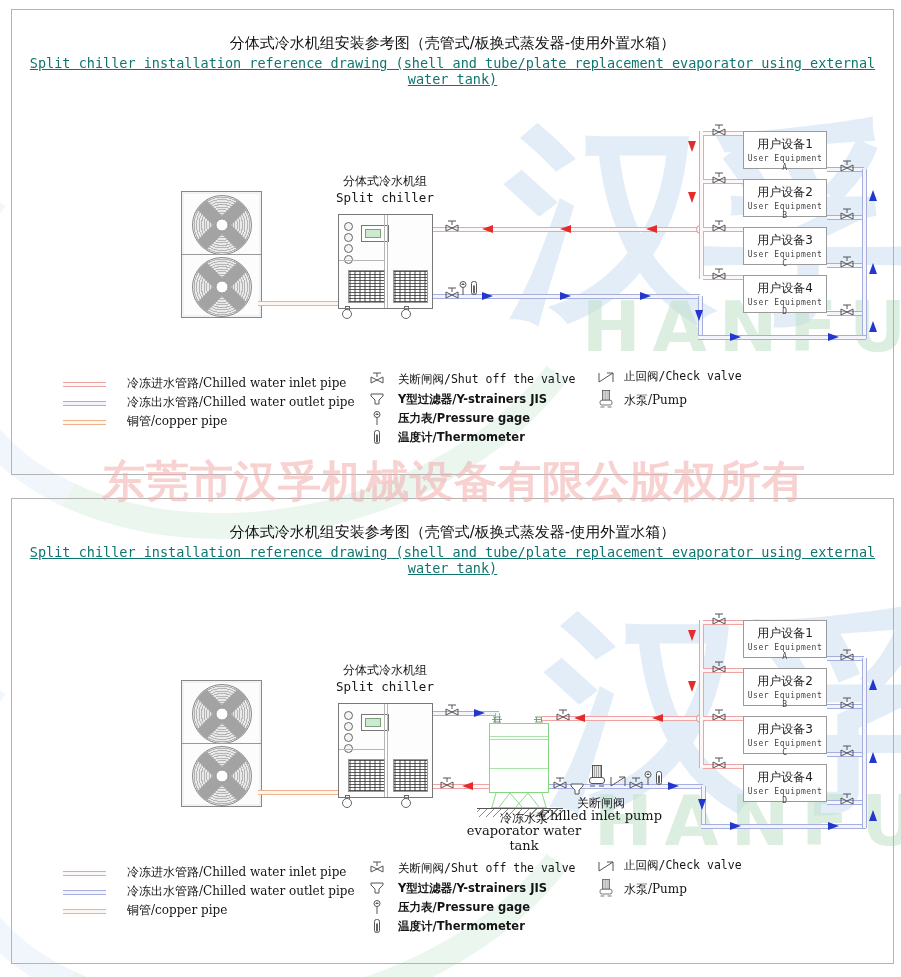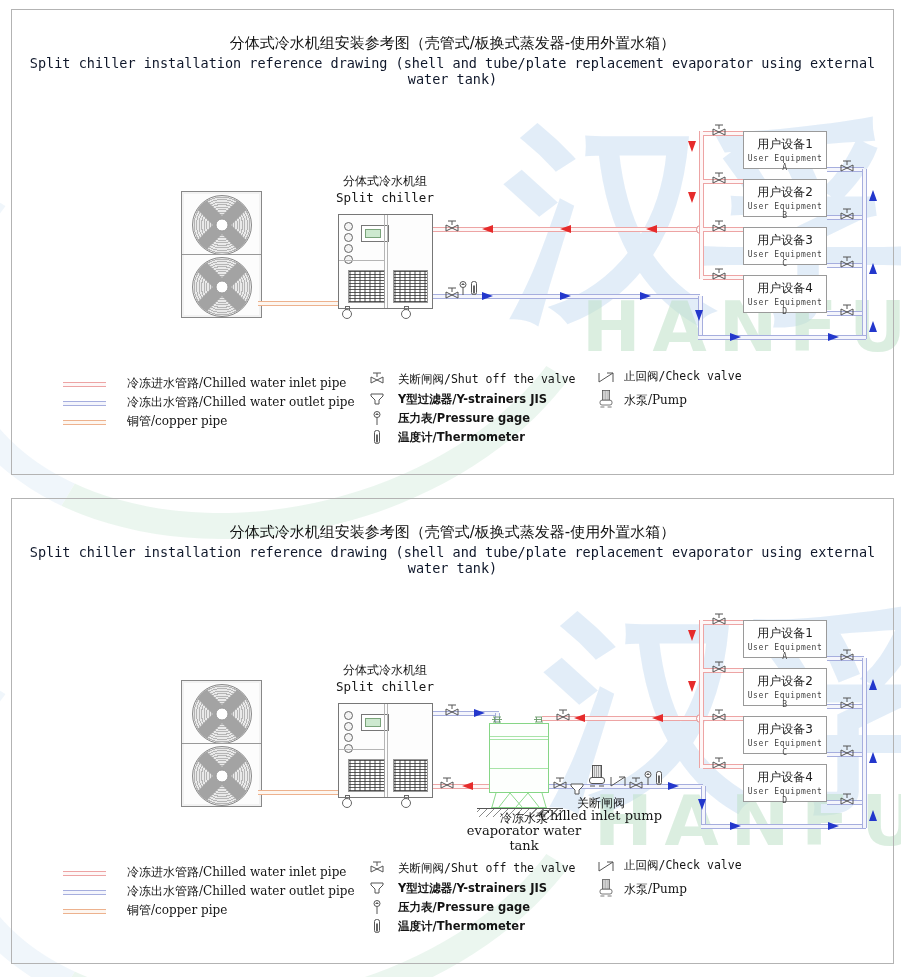--- a/index.html
+++ b/index.html
@@ -13,21 +13,21 @@
             color:rgba(176,205,236,.36);letter-spacing:-14px;white-space:nowrap;}
   .wm-hanfu{position:absolute;font-size:70px;font-weight:bold;letter-spacing:12px;
             color:rgba(189,224,199,.55);line-height:1;}
   .wm-company{position:absolute;left:102px;top:453px;font-size:43px;font-weight:bold;
               letter-spacing:1px;color:rgba(242,172,172,.55);white-space:nowrap;z-index:3;}
   
   .panel{position:absolute;left:11px;width:881px;height:464px;border:1px solid #b3b3b3;z-index:2;}
   #panel1{top:9px;} #panel2{top:498px;}
   .title-zh{position:absolute;left:0;right:0;top:24px;text-align:center;font-size:15px;color:#111;}
   .title-en{position:absolute;left:0;right:0;top:45px;text-align:center;font-size:13.5px;
-            font-family:"DejaVu Sans Mono",monospace;color:#0f172a;}
+            font-family:"DejaVu Sans Mono",monospace;color:#0f766e;text-decoration:underline;}
   
   .ph{position:absolute;height:5px;box-sizing:border-box;border-top:1px solid;border-bottom:1px solid;}
   .pv{position:absolute;width:5px;box-sizing:border-box;border-left:1px solid;border-right:1px solid;}
   .red{border-color:#eda4a4;background:#fef7f7;}
   .blue{border-color:#a6aede;background:#f4f5fc;}
   .copper{border-color:#edb28e;background:#fdf6f0;}
   
   .ar{position:absolute;width:0;height:0;border-style:solid;}
   .ar.r{border-width:4px 0 4px 11px;border-color:transparent transparent transparent currentColor;}
   .ar.l{border-width:4px 11px 4px 0;border-color:transparent currentColor transparent transparent;}
@@ -90,20 +90,21 @@
 <body>
 
 <div id="stage">
 
   <div class="wm-arc" style="left:-70px;top:40px;"></div>
   <div class="wm-arc" style="left:-70px;top:528px;"></div>
   <div class="wm-hanzi" style="left:505px;top:118px;">汉孚</div>
   <div class="wm-hanfu" style="left:582px;top:292px;">HANFU</div>
   <div class="wm-hanzi" style="left:545px;top:606px;">汉孚</div>
   <div class="wm-hanfu" style="left:594px;top:786px;">HANFU</div>
+  <div class="wm-company">东莞市汉孚机械设备有限公版权所有</div>
 
   <div class="panel" id="panel1">
     <div class="title-zh">分体式冷水机组安装参考图（壳管式/板换式蒸发器-使用外置水箱）</div>
     <div class="title-en">Split chiller installation reference drawing (shell and tube/plate replacement evaporator using external water tank)</div>
 
     <div class="cond">
       <div class="fan" style="top:3px;">
           <div class="hub"></div>
         </div>
       <div class="cond-div"></div>

